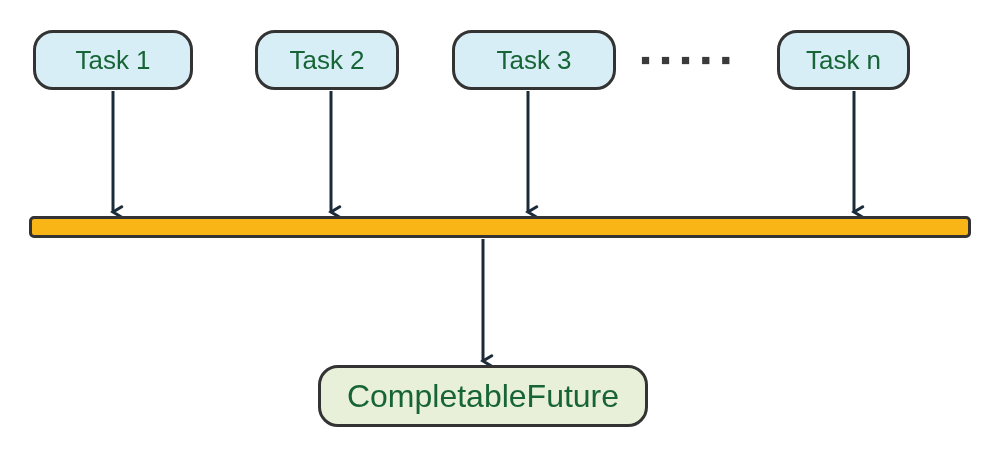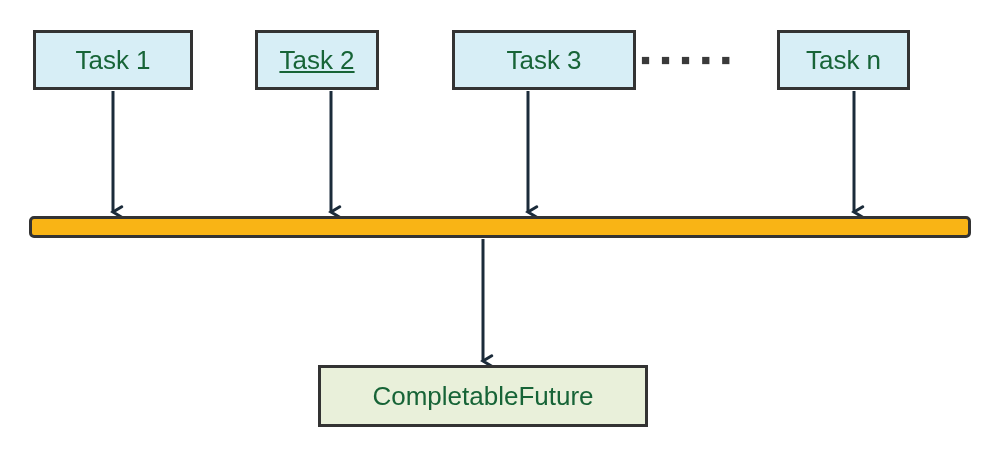--- a/index.html
+++ b/index.html
@@ -12,39 +12,39 @@
     position: relative;
     width: 1000px;
     height: 461px;
     background: var(--background, #ffffff);
     overflow: hidden;
   }
   .node {
     position: absolute;
     box-sizing: border-box;
     border: 3px solid var(--border, #333333);
-    border-radius: 0;
+    border-radius: 20px;
     display: flex;
     align-items: center;
     justify-content: center;
     color: var(--label-green, #176437);
   }
   .task-box {
     background: var(--task-fill, #d7eef6);
     height: 60px;
     top: 30px;
     font-size: 26px;
   }
   .result-box {
     background: var(--result-fill, #e9f0da);
     left: 318px;
     top: 365px;
     width: 330px;
     height: 62px;
-    font-size: 26px;
+    font-size: 32px;
   }
   .dots {
     position: absolute;
     left: 641px;
     top: 60px;
     transform: translateY(-54%);
     color: var(--dots, #3a3a3a);
     font-size: 15px;
     letter-spacing: 11px;
     white-space: nowrap;
@@ -80,25 +80,25 @@
 </style>
 </head>
 <body>
 
 <div class="canvas">
 
   <div class="node task-box" style="left:33px; width:160px;">
     <span>Task 1</span>
   </div>
 
-  <div class="node task-box" style="left:255px; width:124px;text-decoration:underline;">
+  <div class="node task-box" style="left:255px; width:144px;">
     <span>Task 2</span>
   </div>
 
-  <div class="node task-box" style="left:452px; width:184px;align-items:center;">
+  <div class="node task-box" style="left:452px; width:164px;align-items:center;">
     <span>Task 3</span>
   </div>
 
   <div class="dots">■■■■■</div>
 
   <div class="node task-box" style="left:777px; width:133px;">
     <span>Task n</span>
   </div>
 
   <svg class="arrows-layer" viewBox="0 0 1000 461">

